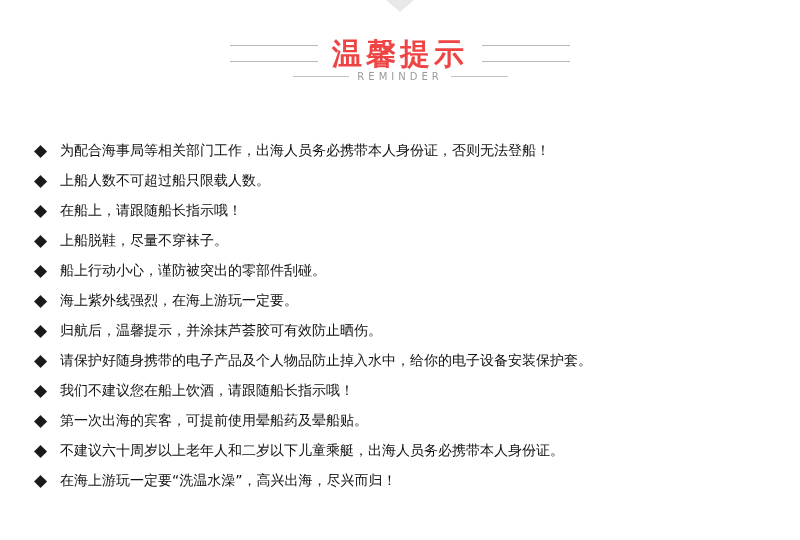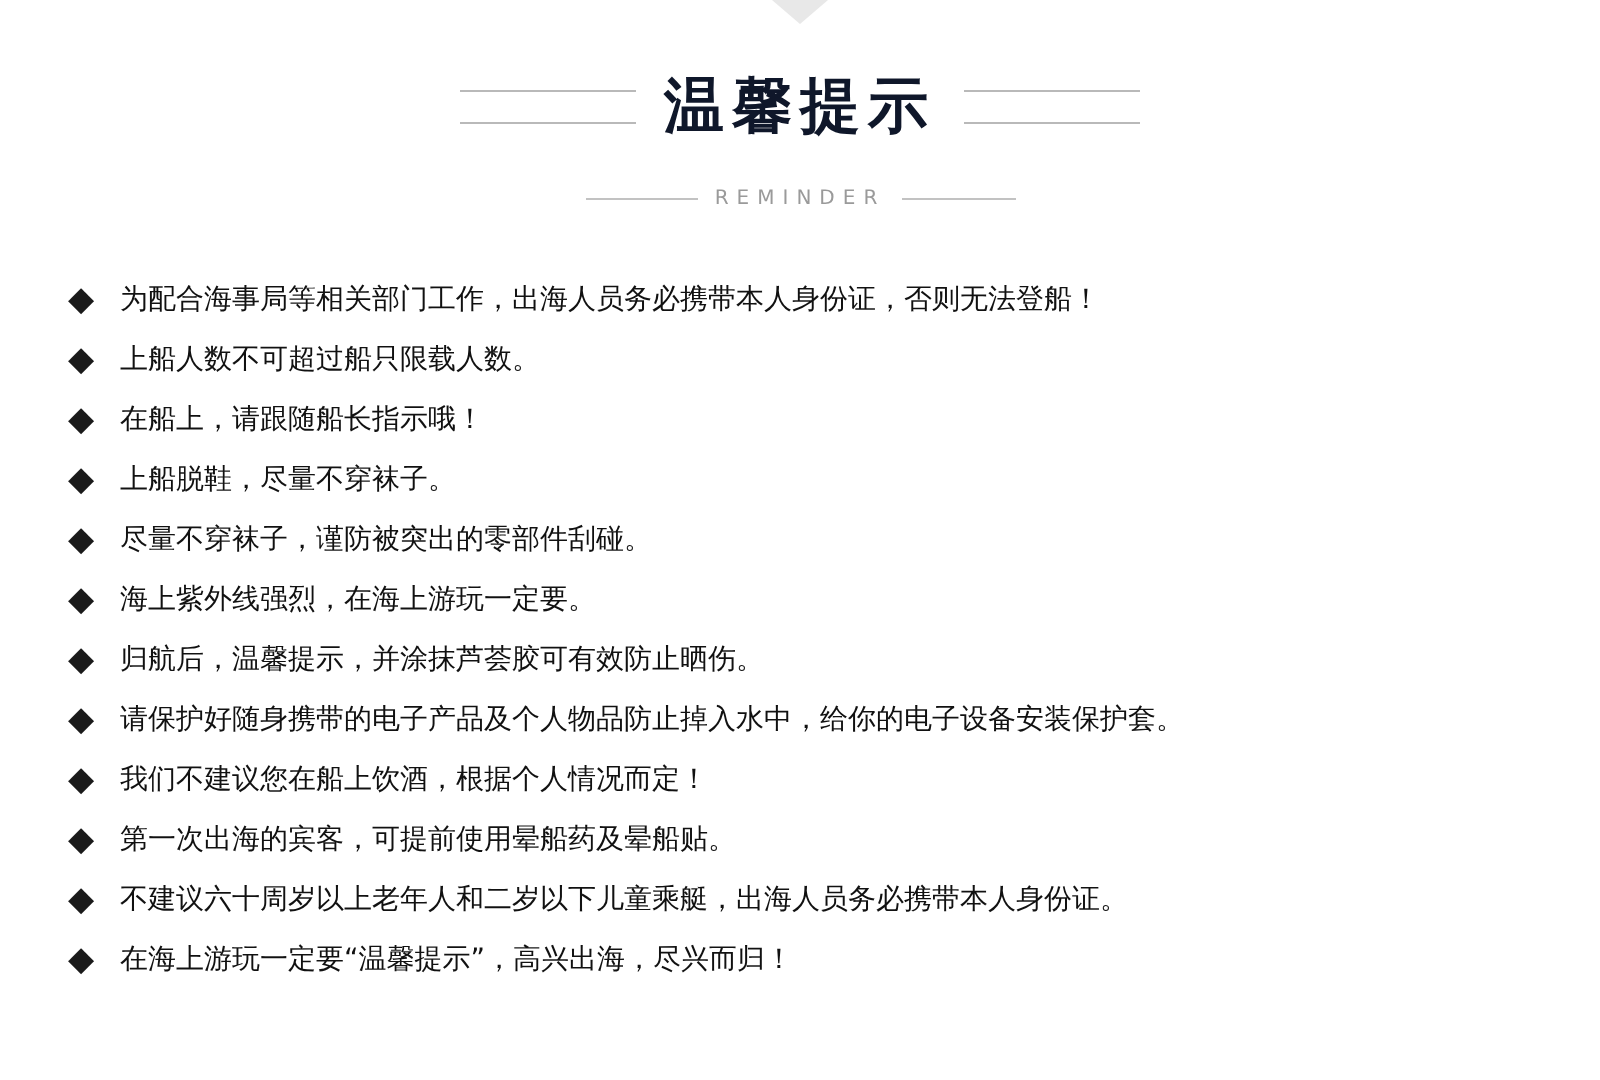--- a/index.html
+++ b/index.html
@@ -48,28 +48,28 @@
     flex: 1 1 auto;
     height: 15px;
     border-top: 1px solid #b9b9b9;
     border-bottom: 1px solid #b9b9b9;
   }
   .title-text {
     font-family: "DejaVu Serif", "Liberation Serif", serif;
     font-weight: bold;
     font-size: 30px;
     letter-spacing: 4px;
-    color: #0f172a;
+    color: #ef4444;
     padding: 0 14px;
     white-space: nowrap;
     line-height: 1.05;
   }
 
   .subtitle-row {
-    margin-top: 24px;
+    margin-top: 1px;
     display: flex;
     align-items: center;
     justify-content: center;
     width: 215px;
   }
   .sub-rule {
     flex: 1 1 auto;
     height: 1px;
     background: #c2c2c2;
   }
@@ -141,43 +141,43 @@
   <div class="note-item">
     <span class="bullet">◆</span>
     <span class="note-text">在船上，请跟随船长指示哦！</span>
   </div>
   <div class="note-item">
     <span class="bullet">◆</span>
     <span class="note-text">上船脱鞋，尽量不穿袜子。</span>
   </div>
   <div class="note-item">
     <span class="bullet">◆</span>
-    <span class="note-text">尽量不穿袜子，谨防被突出的零部件刮碰。</span>
+    <span class="note-text">船上行动小心，谨防被突出的零部件刮碰。</span>
   </div>
   <div class="note-item">
     <span class="bullet">◆</span>
     <span class="note-text">海上紫外线强烈，在海上游玩一定要。</span>
   </div>
   <div class="note-item">
     <span class="bullet">◆</span>
     <span class="note-text">归航后，温馨提示，并涂抹芦荟胶可有效防止晒伤。</span>
   </div>
   <div class="note-item">
     <span class="bullet">◆</span>
     <span class="note-text">请保护好随身携带的电子产品及个人物品防止掉入水中，给你的电子设备安装保护套。</span>
   </div>
   <div class="note-item">
     <span class="bullet">◆</span>
-    <span class="note-text">我们不建议您在船上饮酒，根据个人情况而定！</span>
+    <span class="note-text">我们不建议您在船上饮酒，请跟随船长指示哦！</span>
   </div>
   <div class="note-item">
     <span class="bullet">◆</span>
     <span class="note-text">第一次出海的宾客，可提前使用晕船药及晕船贴。</span>
   </div>
   <div class="note-item">
     <span class="bullet">◆</span>
     <span class="note-text">不建议六十周岁以上老年人和二岁以下儿童乘艇，出海人员务必携带本人身份证。</span>
   </div>
   <div class="note-item">
     <span class="bullet">◆</span>
-    <span class="note-text">在海上游玩一定要“温馨提示”，高兴出海，尽兴而归！</span>
+    <span class="note-text">在海上游玩一定要“洗温水澡”，高兴出海，尽兴而归！</span>
   </div>
 </div>
 
 </body></html>

